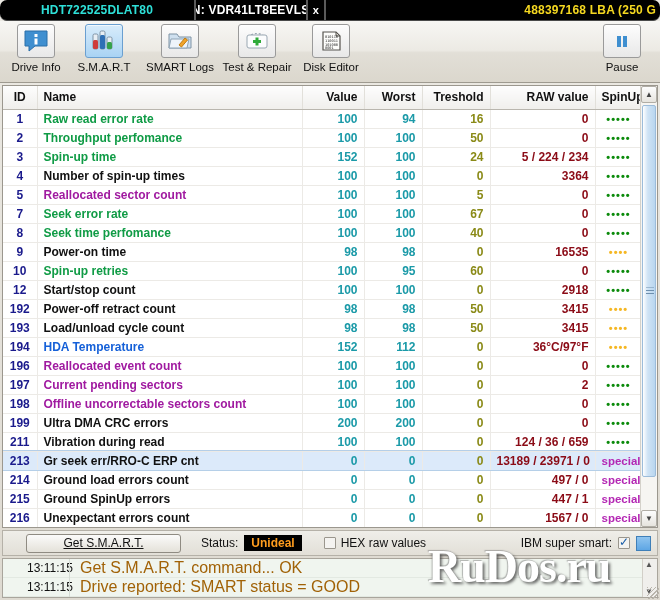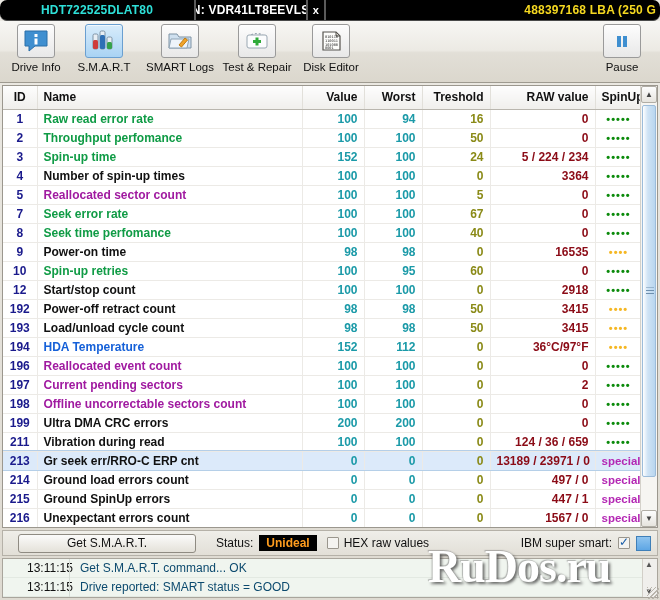--- a/index.html
+++ b/index.html
@@ -179,63 +179,63 @@
 
   
   .statusbar {
     position: absolute; left: 2px; top: 530px;
     width: 656px; height: 26px;
     background: linear-gradient(#efeee9,#e2dfd7);
     border: 1px solid #b5b1a8;
     display: flex; align-items: center;
   }
   .getsmart {
-    margin-left: 15px;
-    width: 178px; height: 19px;
+    margin-left: 23px;
+    width: 155px; height: 19px;
     border: 1px solid #8f8b82; border-radius: 3px;
     background: linear-gradient(#fbfbfa,#e4e1d9);
     font-size: 12px; color: #111;
-    display: flex; align-items: center; justify-content: center;
+    display: flex; align-items: center; justify-content: center; text-decoration: underline;
   }
   .st-label { margin-left: 20px; font-size: 12px; color: #111; }
   .st-badge {
     margin-left: 6px; padding: 1px 7px;
     background: #000; color: #ff9d1e;
     font-size: 12px; font-weight: bold;
   }
   .cb {
     width: 12px; height: 12px;
     border: 1px solid #9a968d; background: #f4f3f0;
     display: inline-block; vertical-align: middle;
     position: relative; border-radius: 1px;
   }
   .cb.on::after {
     content: "✓"; position: absolute; left: 0px; top: -3px;
     font-size: 12px; color: #1b5fa8;
   }
-  .hexwrap { margin-left: 10px; display: flex; align-items: center; gap: 5px; font-size: 12px; color:#111;}
+  .hexwrap { margin-left: 22px; display: flex; align-items: center; gap: 5px; font-size: 12px; color:#111;}
   .ibmwrap { margin-left: auto; margin-right: 6px; display: flex; align-items: center; gap: 6px; font-size: 12px; color:#111;}
   .blue-sq {
     width: 15px; height: 15px;
     background: linear-gradient(#8fc4ef,#5ea6e4);
     border: 1px solid #3f7fb8;
   }
 
   
   .logpane {
     position: absolute; left: 2px; top: 558px;
     width: 656px; height: 40px;
     background: #f0f5ef;
     border: 1px solid #a9a59c;
     overflow: hidden;
   }
   .logrow { height: 19px; display: flex; align-items: center; border-bottom: 1px solid #e3e9e2; }
   .logtime { width: 66px; padding-left: 24px; font-size: 12px; color: #111; }
   .logsep { width: 1px; height: 19px; background: #d6dcd5; }
-  .logmsg { padding-left: 10px; font-size: 12px; color: #0c4a6e; }
+  .logmsg { padding-left: 10px; font-size: 16px; color: #a16207; }
   .log-scroll {
     position: absolute; right: 0; top: 0; width: 15px; height: 38px;
     background: #f0efec; border-left: 1px solid #d2cfc8;
   }
   .log-scroll .ar { position:absolute; left:2px; font-size:8px; color:#555;}
   .log-scroll .ar.up { top:1px;} .log-scroll .ar.dn{bottom:1px;}
 
   
   .watermark {
     position: absolute; left: 428px; top: 540px;

